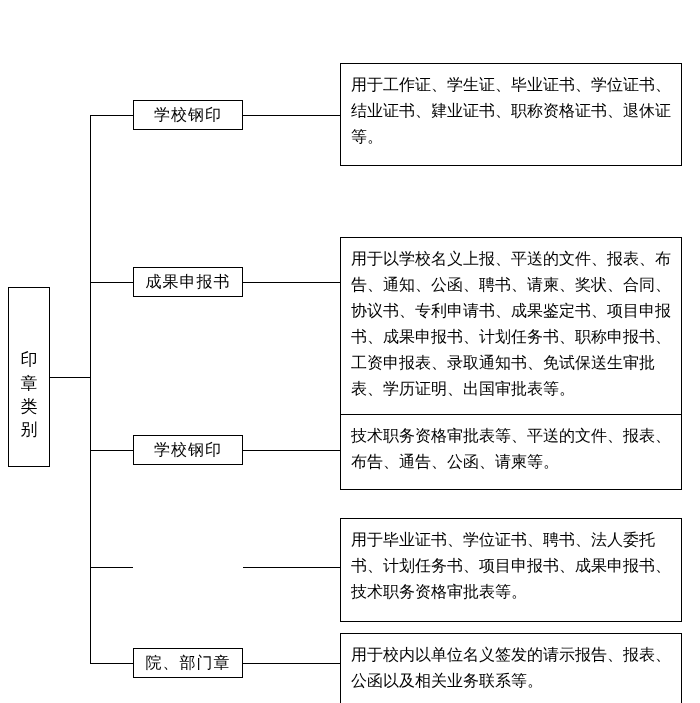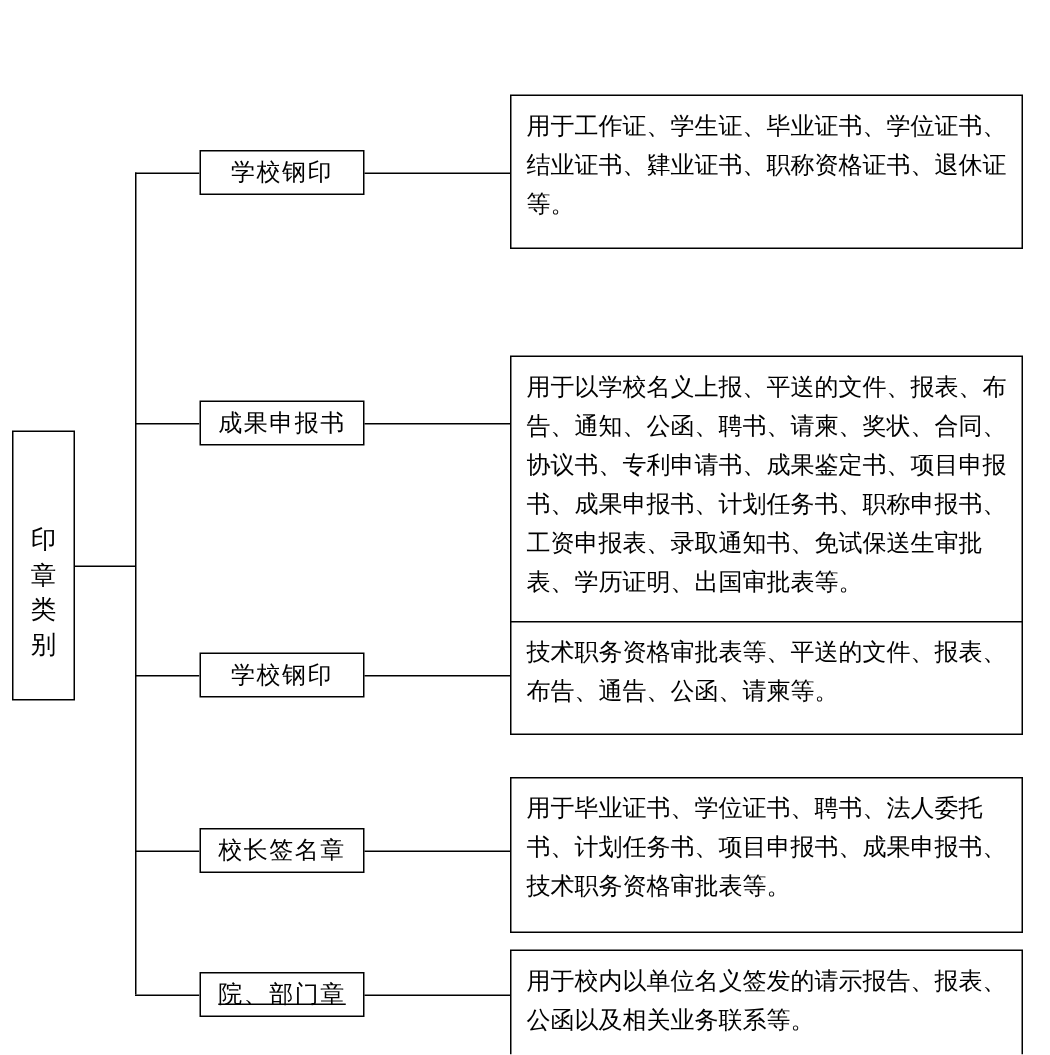--- a/index.html
+++ b/index.html
@@ -93,30 +93,27 @@
   <div class="line" style="left:90px; top:450px; width:43px; height:1px;"></div>
   <div class="box label-box" style="top:435px;">
     <span>学校钢印</span>
   </div>
   <div class="line" style="left:243px; top:450px; width:97px; height:1px;"></div>
   <div class="box desc-box" style="top:414px; height:76px;">
     <span>技术职务资格审批表等、平送的文件、报表、布告、通告、公函、请柬等。</span>
   </div>
 
   <div class="line" style="left:90px; top:567px; width:43px; height:1px;"></div>
-  <div class="box label-box" style="top:552px;">
-    <span>校长签名章</span>
-  </div>
   <div class="line" style="left:243px; top:567px; width:97px; height:1px;"></div>
   <div class="box desc-box" style="top:518px; height:104px;">
     <span>用于毕业证书、学位证书、聘书、法人委托书、计划任务书、项目申报书、成果申报书、技术职务资格审批表等。</span>
   </div>
 
   <div class="line" style="left:90px; top:663px; width:43px; height:1px;"></div>
-  <div class="box label-box" style="top:648px;text-decoration:underline;">
+  <div class="box label-box" style="top:648px;">
     <span>院、部门章</span>
   </div>
   <div class="line" style="left:243px; top:663px; width:97px; height:1px;"></div>
   <div class="box desc-box" style="top:633px; height:84px;">
     <span>用于校内以单位名义签发的请示报告、报表、公函以及相关业务联系等。</span>
   </div>
 
 </div>
 
 </body></html>

